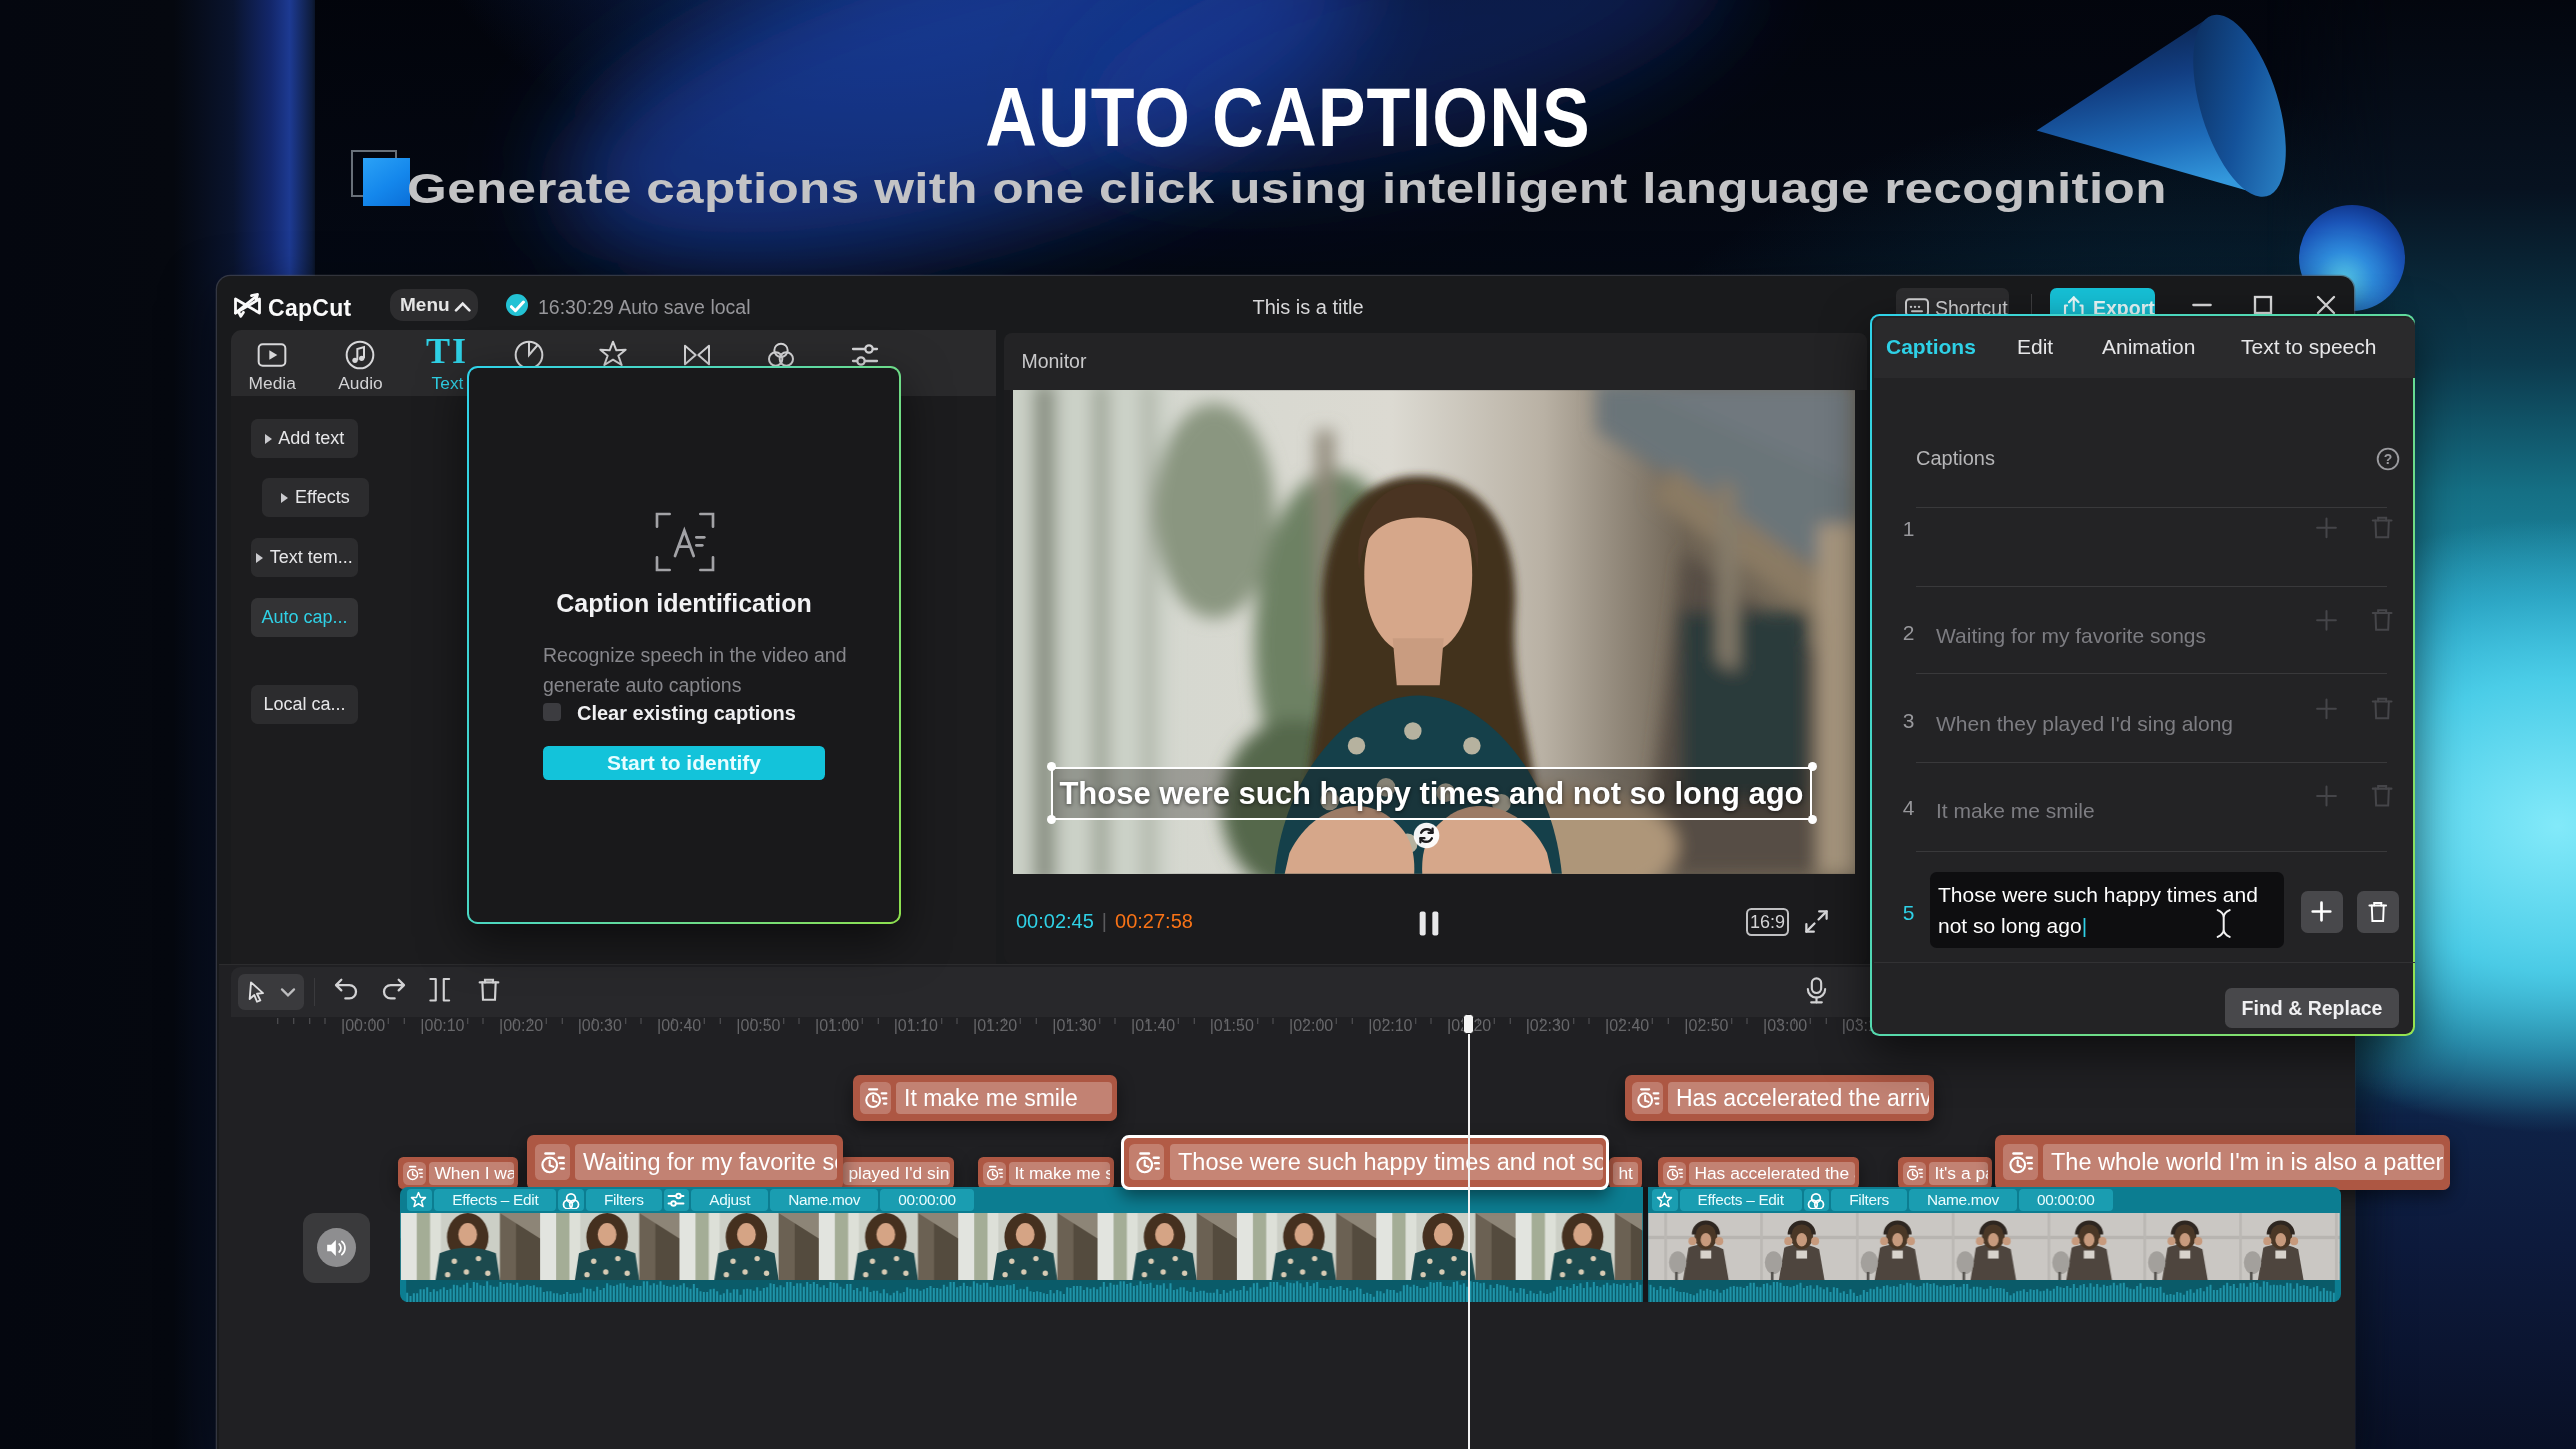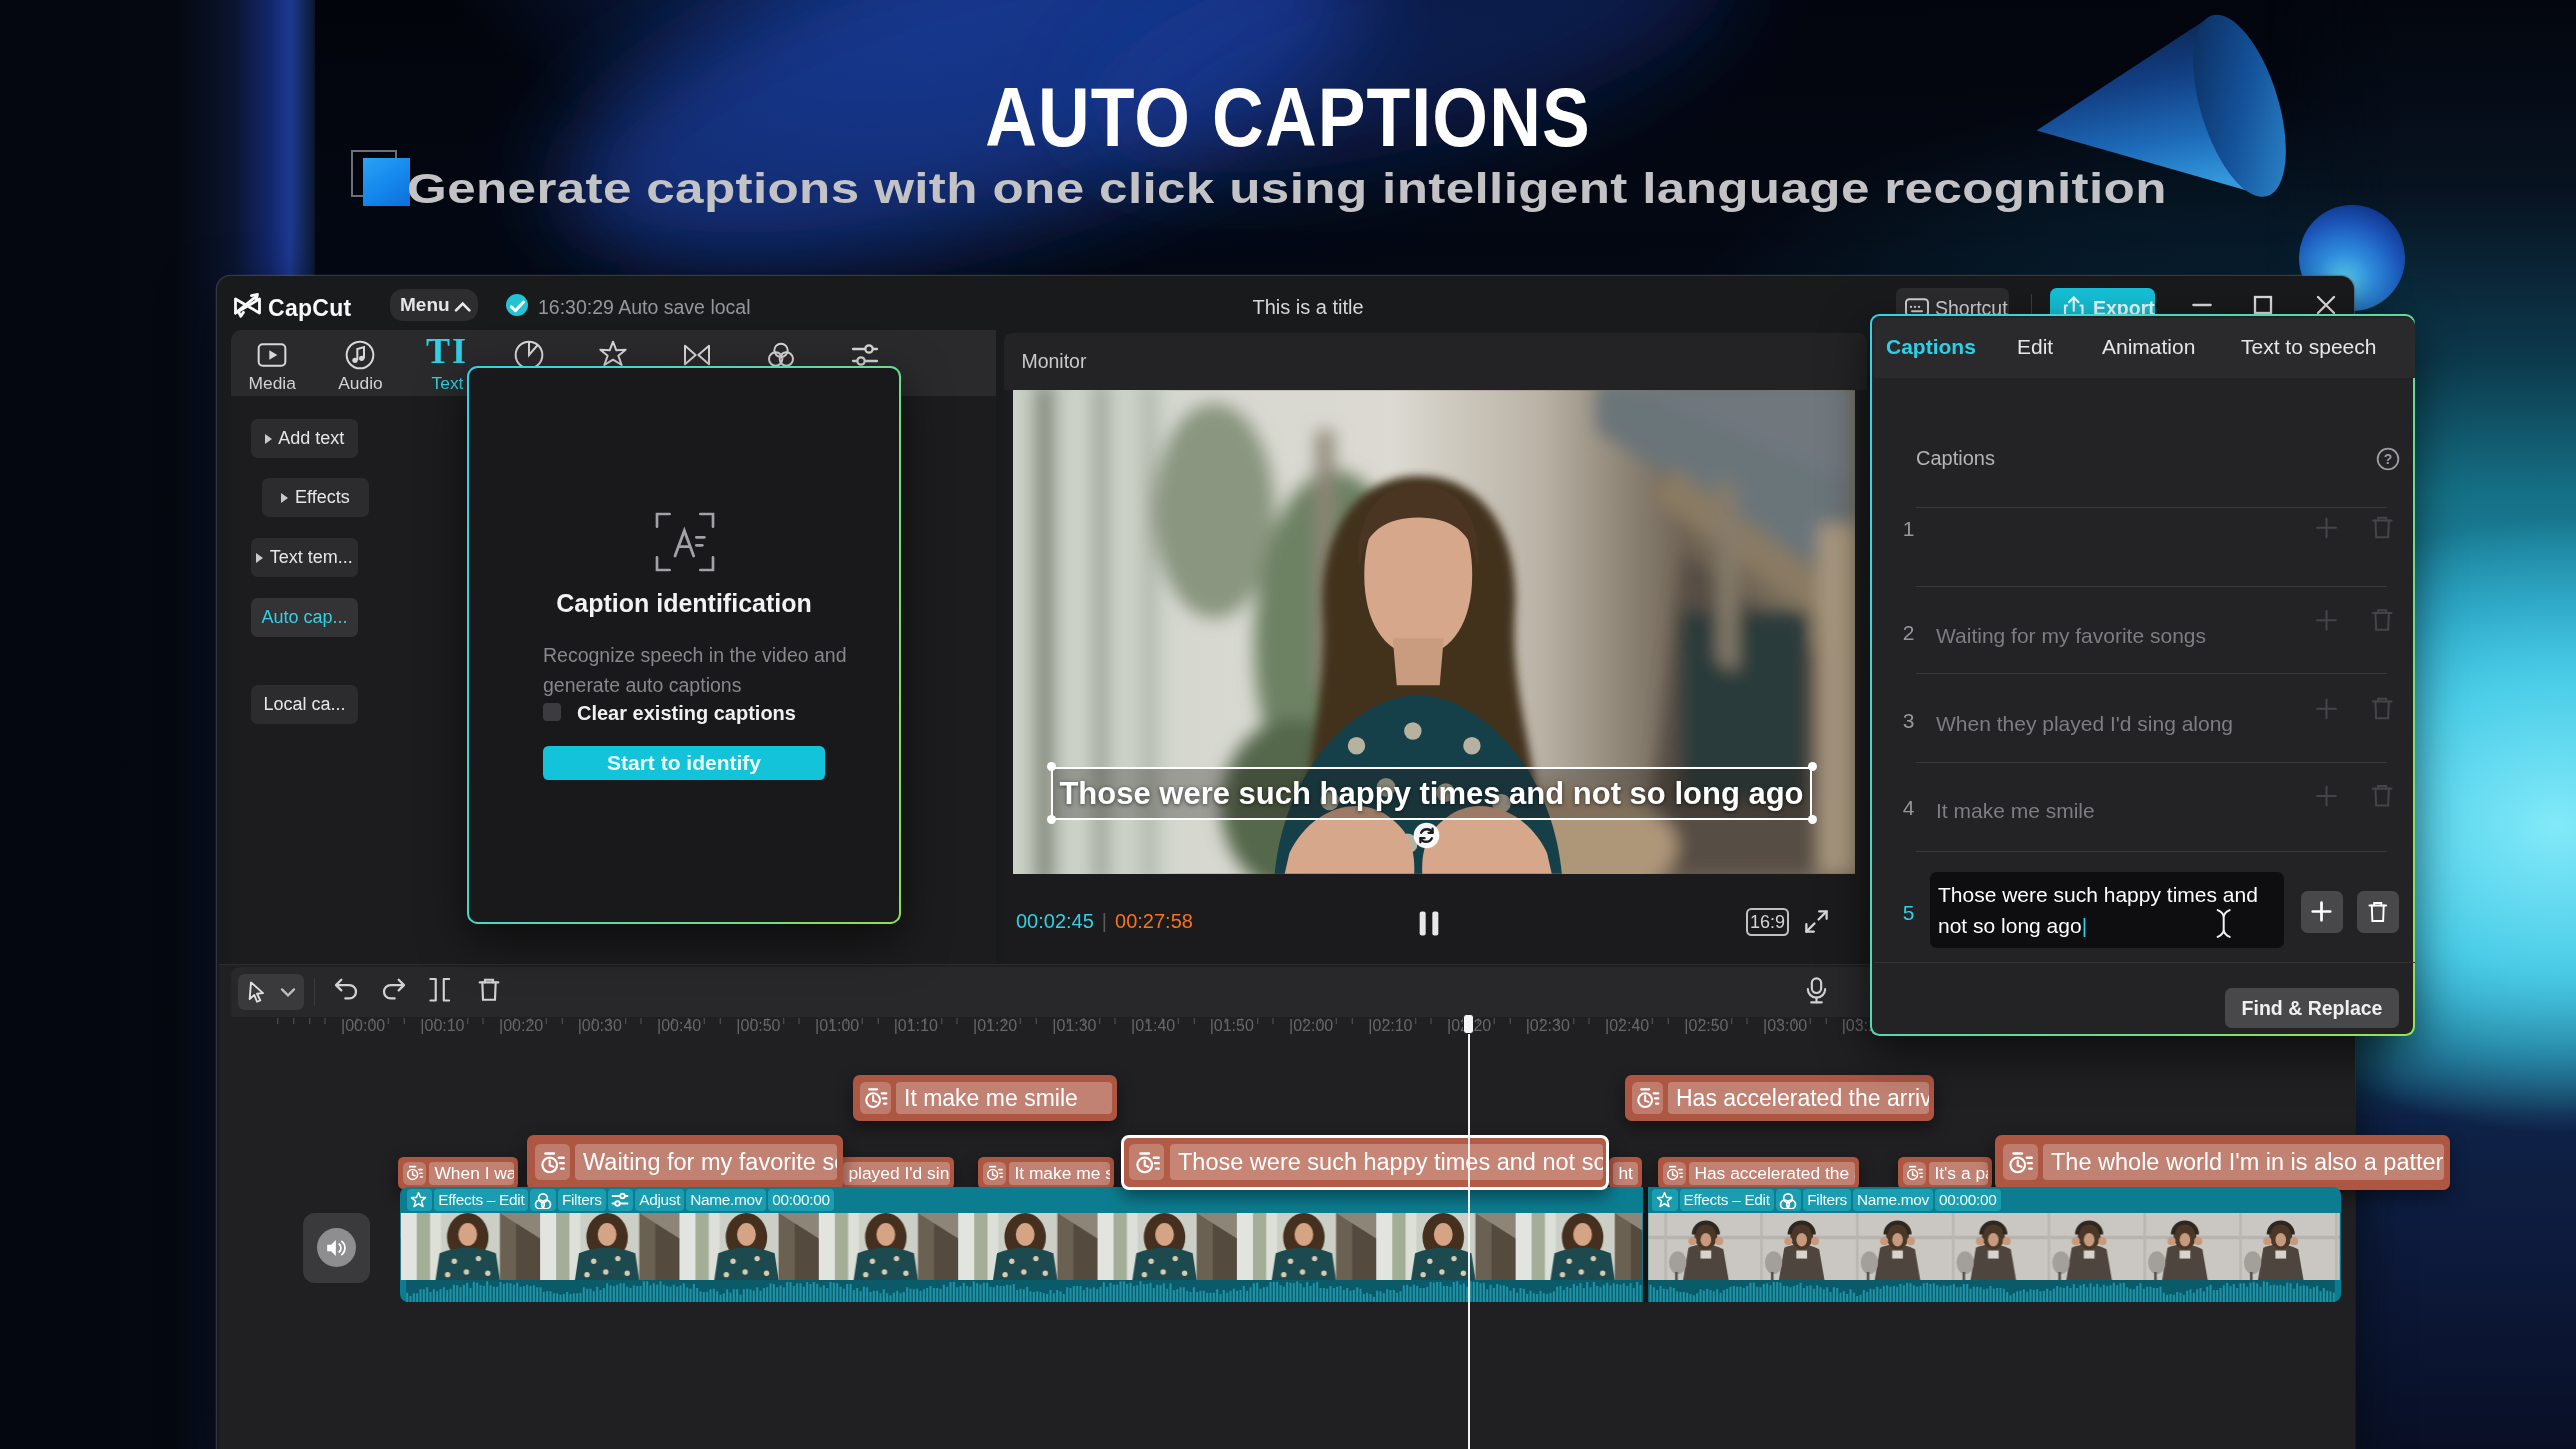--- a/index.html
+++ b/index.html
@@ -103,21 +103,21 @@
   .bigclip2 .cic { left:8px; top:9.4px; width:35px; height:36px; }
   .bigclip2 .ctx { left:48px; top:9.4px; right:6px; height:36px; line-height:36px; font-size:23.5px; padding-left:8px; }
   .smclip { height:32px; top:1157px; border-radius:5.4px; }
   .smclip .cic { left:4.7px; top:4.7px; width:23px; height:23px; }
   .smclip .ctx { left:31px; top:4.7px; right:4px; height:23px; line-height:23px; font-size:17.4px; padding-left:5.4px; }
   .smclip.noic .ctx { left:4px; }
 
   #track { position:absolute; left:400px; top:1187px; width:1941px; height:115px; border-radius:8px; overflow:hidden; background:#0c7d91; }
   .tlabrow { position:absolute; top:0; height:26px; }
   .pill { display:inline-block; height:21.5px; margin:2px 2px 0 0; background:rgba(28,160,180,0.92); border-radius:4px;
-    color:#eafcfe; font-size:15.4px; line-height:21.5px; padding:0 4px; vertical-align:top; letter-spacing:-0.3px; }
+    color:#eafcfe; font-size:15.4px; line-height:21.5px; padding:0 18px; vertical-align:top; letter-spacing:-0.3px; }
   .pill.icpill { width:25.5px; padding:0; text-align:center; }
   #spk { position:absolute; left:303px; top:1213px; width:67px; height:70px; background:#3a3a3c; border-radius:12px; }
   #spk .circ { position:absolute; left:14px; top:15.4px; width:39px; height:39px; border-radius:50%; background:#8e8e90; }
 
   #playhead { position:absolute; left:1468px; top:1014px; width:2px; height:435px; background:#f2f2f2; }
   #playhead-cap { position:absolute; left:1463px; top:1014px; width:11.4px; height:20px; background:#f5f5f5; border-radius:3.4px; border:1.3px solid #1d1d1f; }
 
   
   #dlg { position:absolute; left:467px; top:366px; width:434px; height:558px; border-radius:10.7px;
     border:2px solid transparent;

